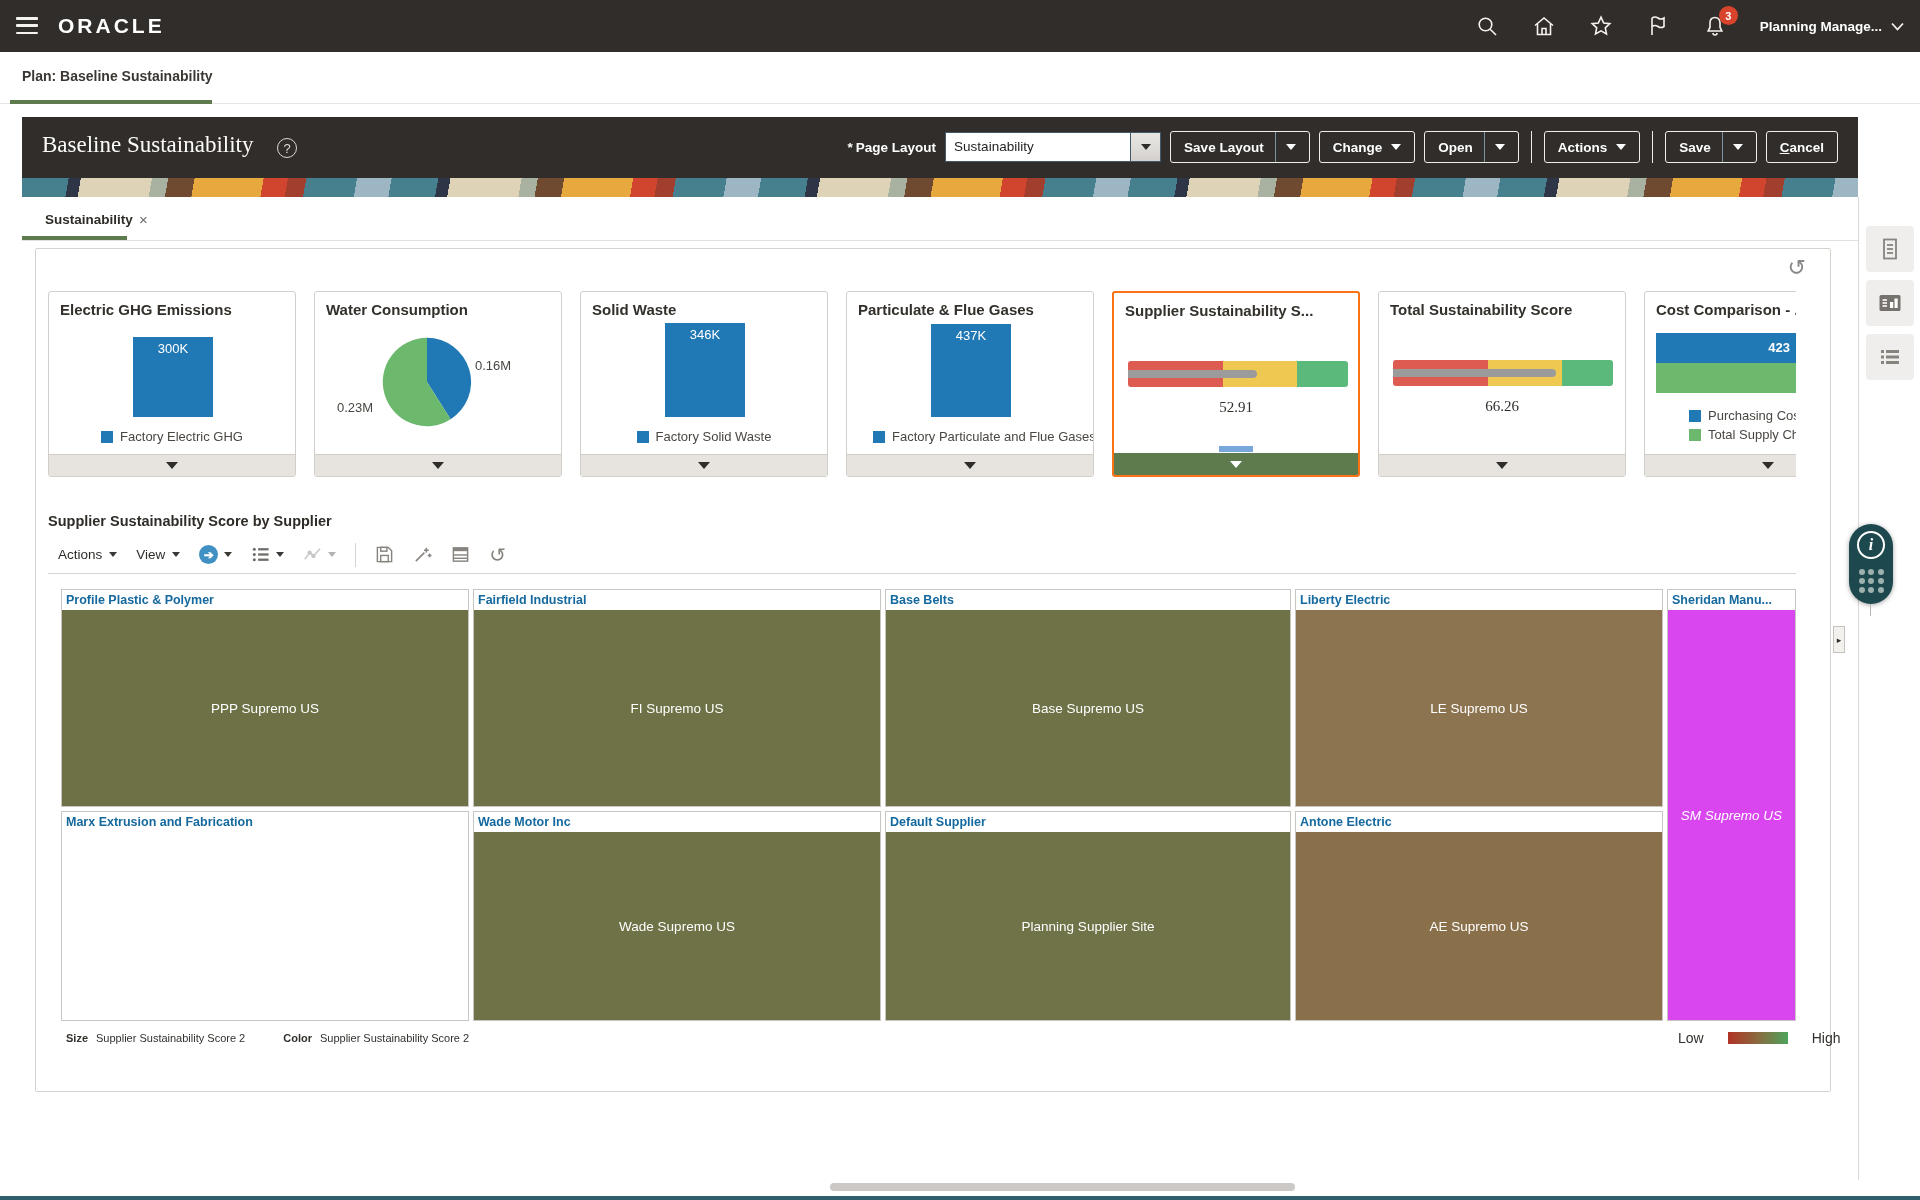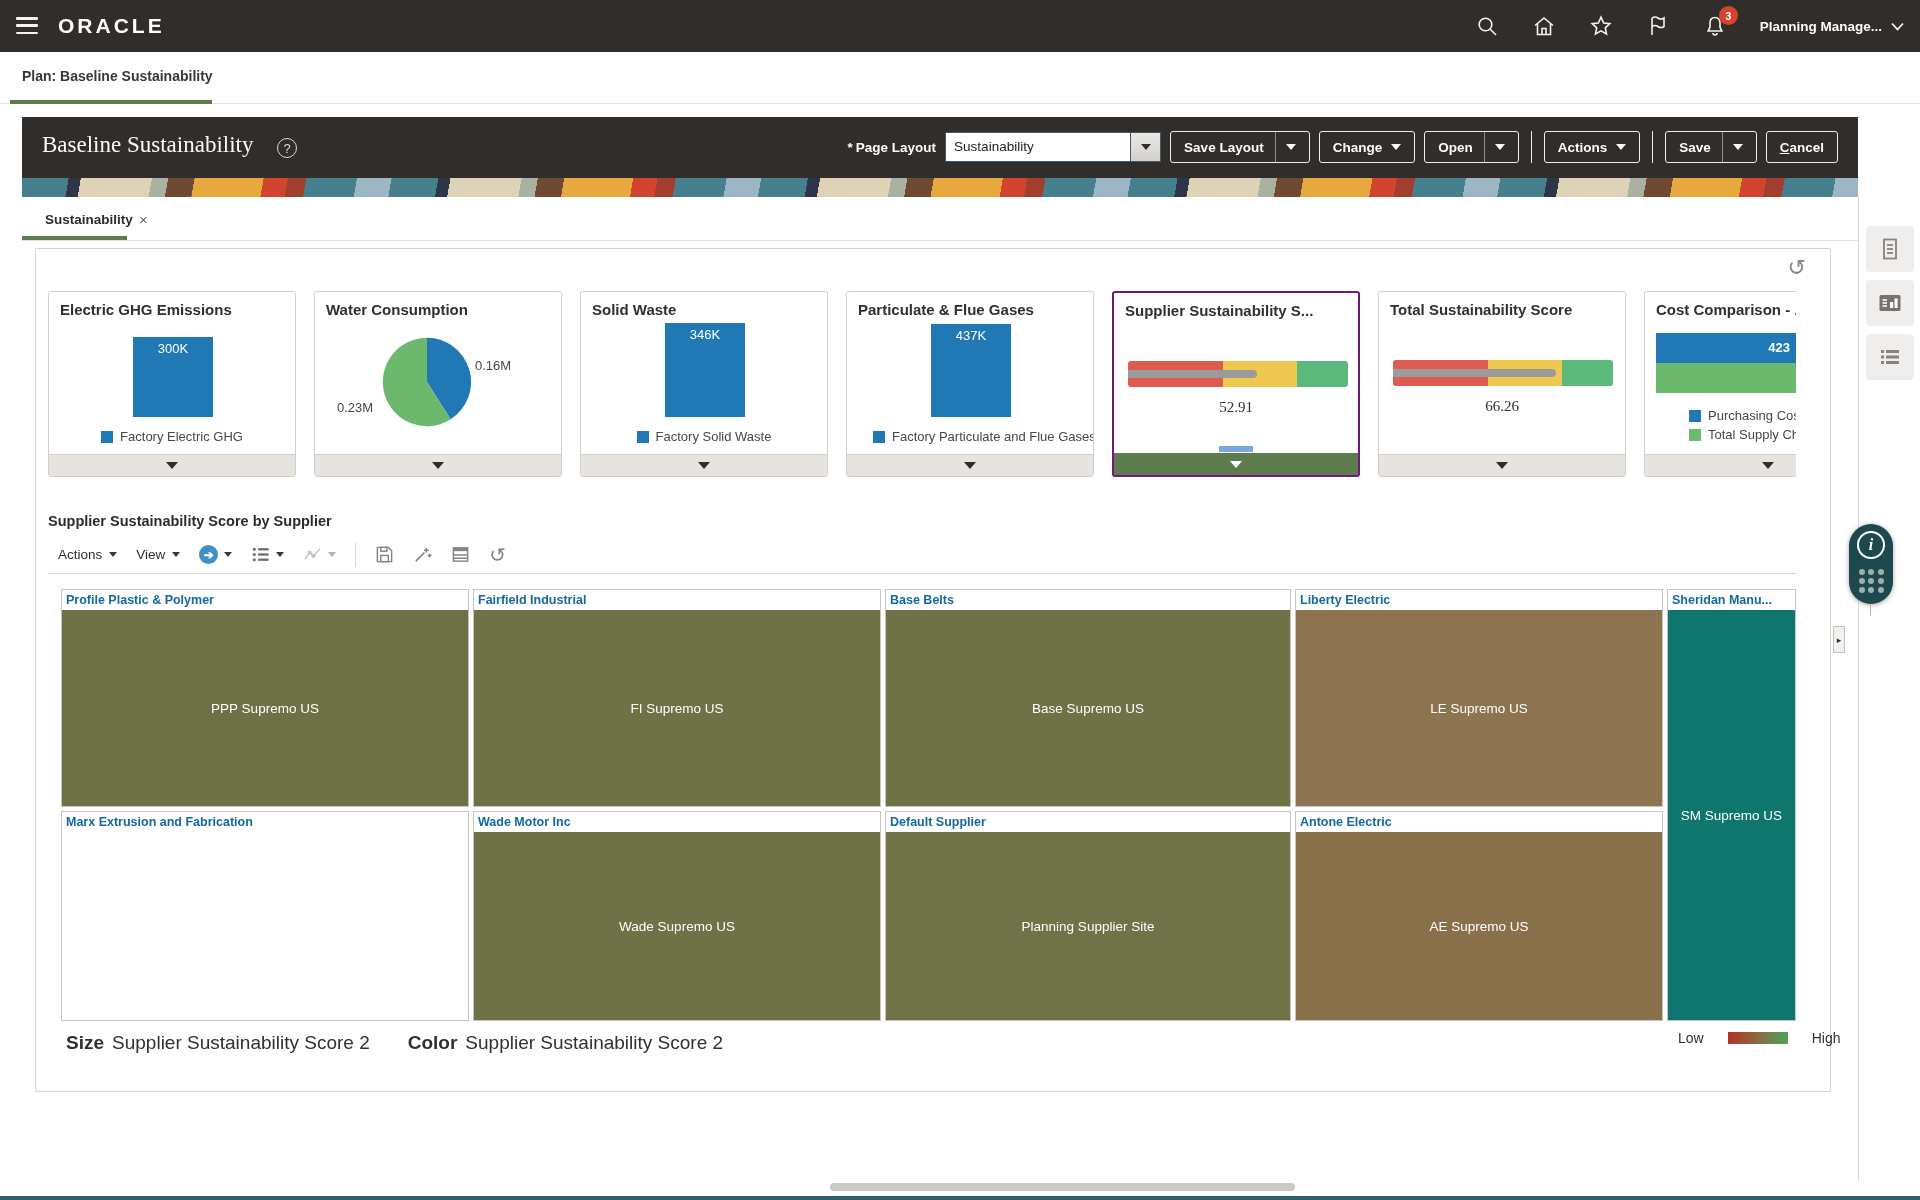--- a/index.html
+++ b/index.html
@@ -53,21 +53,21 @@
   .subtab-underline { position:absolute; left:22px; top:236px; width:105px; height:4px; background:#5d7b4c; }
   .subtab-line { position:absolute; left:22px; top:240px; width:1836px; height:1px; background:#e2e0dd; }
 
   
   .panel { position:absolute; left:35px; top:248px; width:1796px; height:844px; border:1px solid #d6d3cf; border-radius:2px; background:#fff; }
   .restore-btn { position:absolute; right:24px; top:8px; font-size:22px; color:#8a8784; cursor:pointer; line-height:1; }
 
   
   .cards-row { position:absolute; left:12px; top:42px; width:1748px; height:188px; display:flex; gap:18px; overflow:hidden; }
   .card { flex:0 0 248px; width:248px; height:186px; border:1px solid #d2cfcb; border-radius:3px; position:relative; background:#fff; overflow:hidden; }
-  .card.selected { border:2px solid #701a75; }
+  .card.selected { border:2px solid #f97316; }
   .card-title { position:absolute; left:11px; top:9px; font-size:15px; font-weight:bold; color:#33302c; white-space:nowrap; overflow:hidden; max-width:230px; }
   .card-footer { position:absolute; left:0; right:0; bottom:0; height:22px; background:#e7e4e0; border-top:1px solid #d2cfcb; display:flex; align-items:center; justify-content:center; cursor:pointer; }
   .card.selected .card-footer { background:#5d7b4c; border-top-color:#5d7b4c; }
   .tri-down { width:0; height:0; border-left:6px solid transparent; border-right:6px solid transparent; border-top:7px solid #2f2d2a; }
   .card.selected .tri-down { border-top-color:#fff; }
   .vbar { position:absolute; left:84px; bottom:59px; width:80px; background:#2079b5; }
   .vbar-label { position:absolute; top:4px; width:100%; text-align:center; color:#fff; font-size:13px; }
   .card-legend { position:absolute; left:0; right:0; bottom:32px; display:flex; align-items:center; justify-content:center; gap:7px; font-size:13px; color:#4a4742; white-space:nowrap; }
   .card-legend.left-clip { justify-content:flex-start; padding-left:26px; }
   .legend-sq { width:12px; height:12px; flex:0 0 12px; }
@@ -101,21 +101,21 @@
   .tile-b { position:absolute; top:20px; left:0; right:0; bottom:0; display:flex; align-items:center; justify-content:center; color:#fff; font-size:13.5px; }
   .t0 { left:0; top:0; width:408px; height:218px; }
   .t1 { left:412px; top:0; width:408px; height:218px; }
   .t2 { left:824px; top:0; width:406px; height:218px; }
   .t3 { left:1234px; top:0; width:368px; height:218px; }
   .t4 { left:1606px; top:0; width:129px; height:432px; }
   .t5 { left:0; top:222px; width:408px; height:210px; }
   .t6 { left:412px; top:222px; width:408px; height:210px; }
   .t7 { left:824px; top:222px; width:406px; height:210px; }
   .t8 { left:1234px; top:222px; width:368px; height:210px; }
-  .tm-meta { position:absolute; left:30px; top:783px; font-size:19px; color:#33302c; display:flex; align-items:baseline;justify-content:center; }
+  .tm-meta { position:absolute; left:30px; top:783px; font-size:11px; color:#33302c; display:flex; align-items:baseline;justify-content:center; }
   .tm-meta .b { font-weight:bold; margin-right:8px; }
   .tm-meta .gap { width:38px; }
   .tm-scale { position:absolute; left:1642px; top:781px; display:flex; align-items:center; gap:24px; font-size:14px; color:#33302c;justify-content:center; }
   .scale-bar { width:60px; height:12px; background:linear-gradient(to right,#b13325,#8a6b40,#4ea35c); }
 
   
   .rail-line { position:absolute; left:1858px; top:197px; width:1px; height:983px; background:#dbd8d5; }
   .rail-btn { position:absolute; left:1866px; width:48px; height:46px; background:#f0eeec; border-radius:4px; display:flex; align-items:center; justify-content:center; cursor:pointer; }
   .rail-btn svg { width:26px; height:26px; }
   .splitter { position:absolute; left:1833px; top:626px; width:12px; height:27px; background:#f3f1ee; border:1px solid #c6c3bf; display:flex; align-items:center; justify-content:center; font-size:9px; color:#2f2d2a; cursor:pointer; }
@@ -439,21 +439,21 @@
           </div>
       </div>
       <div class="tile t3">
         <div class="tile-h">Liberty Electric</div>
         <div class="tile-b" style="background-color: rgb(141, 116, 80);">
             <span>LE Supremo US</span>
           </div>
       </div>
       <div class="tile t4">
         <div class="tile-h">Sheridan Manu...</div>
-        <div class="tile-b" style="background-color: #0f766e;">
+        <div class="tile-b" style="background-color: #d946ef; font-style: italic;">
             <span>SM Supremo US</span>
           </div>
       </div>
       <div class="tile t5">
         <div class="tile-h">Marx Extrusion and Fabrication</div>
       </div>
       <div class="tile t6">
         <div class="tile-h">Wade Motor Inc</div>
         <div class="tile-b" style="background-color: rgb(110, 114, 70);">
             <span>Wade Supremo US</span>

